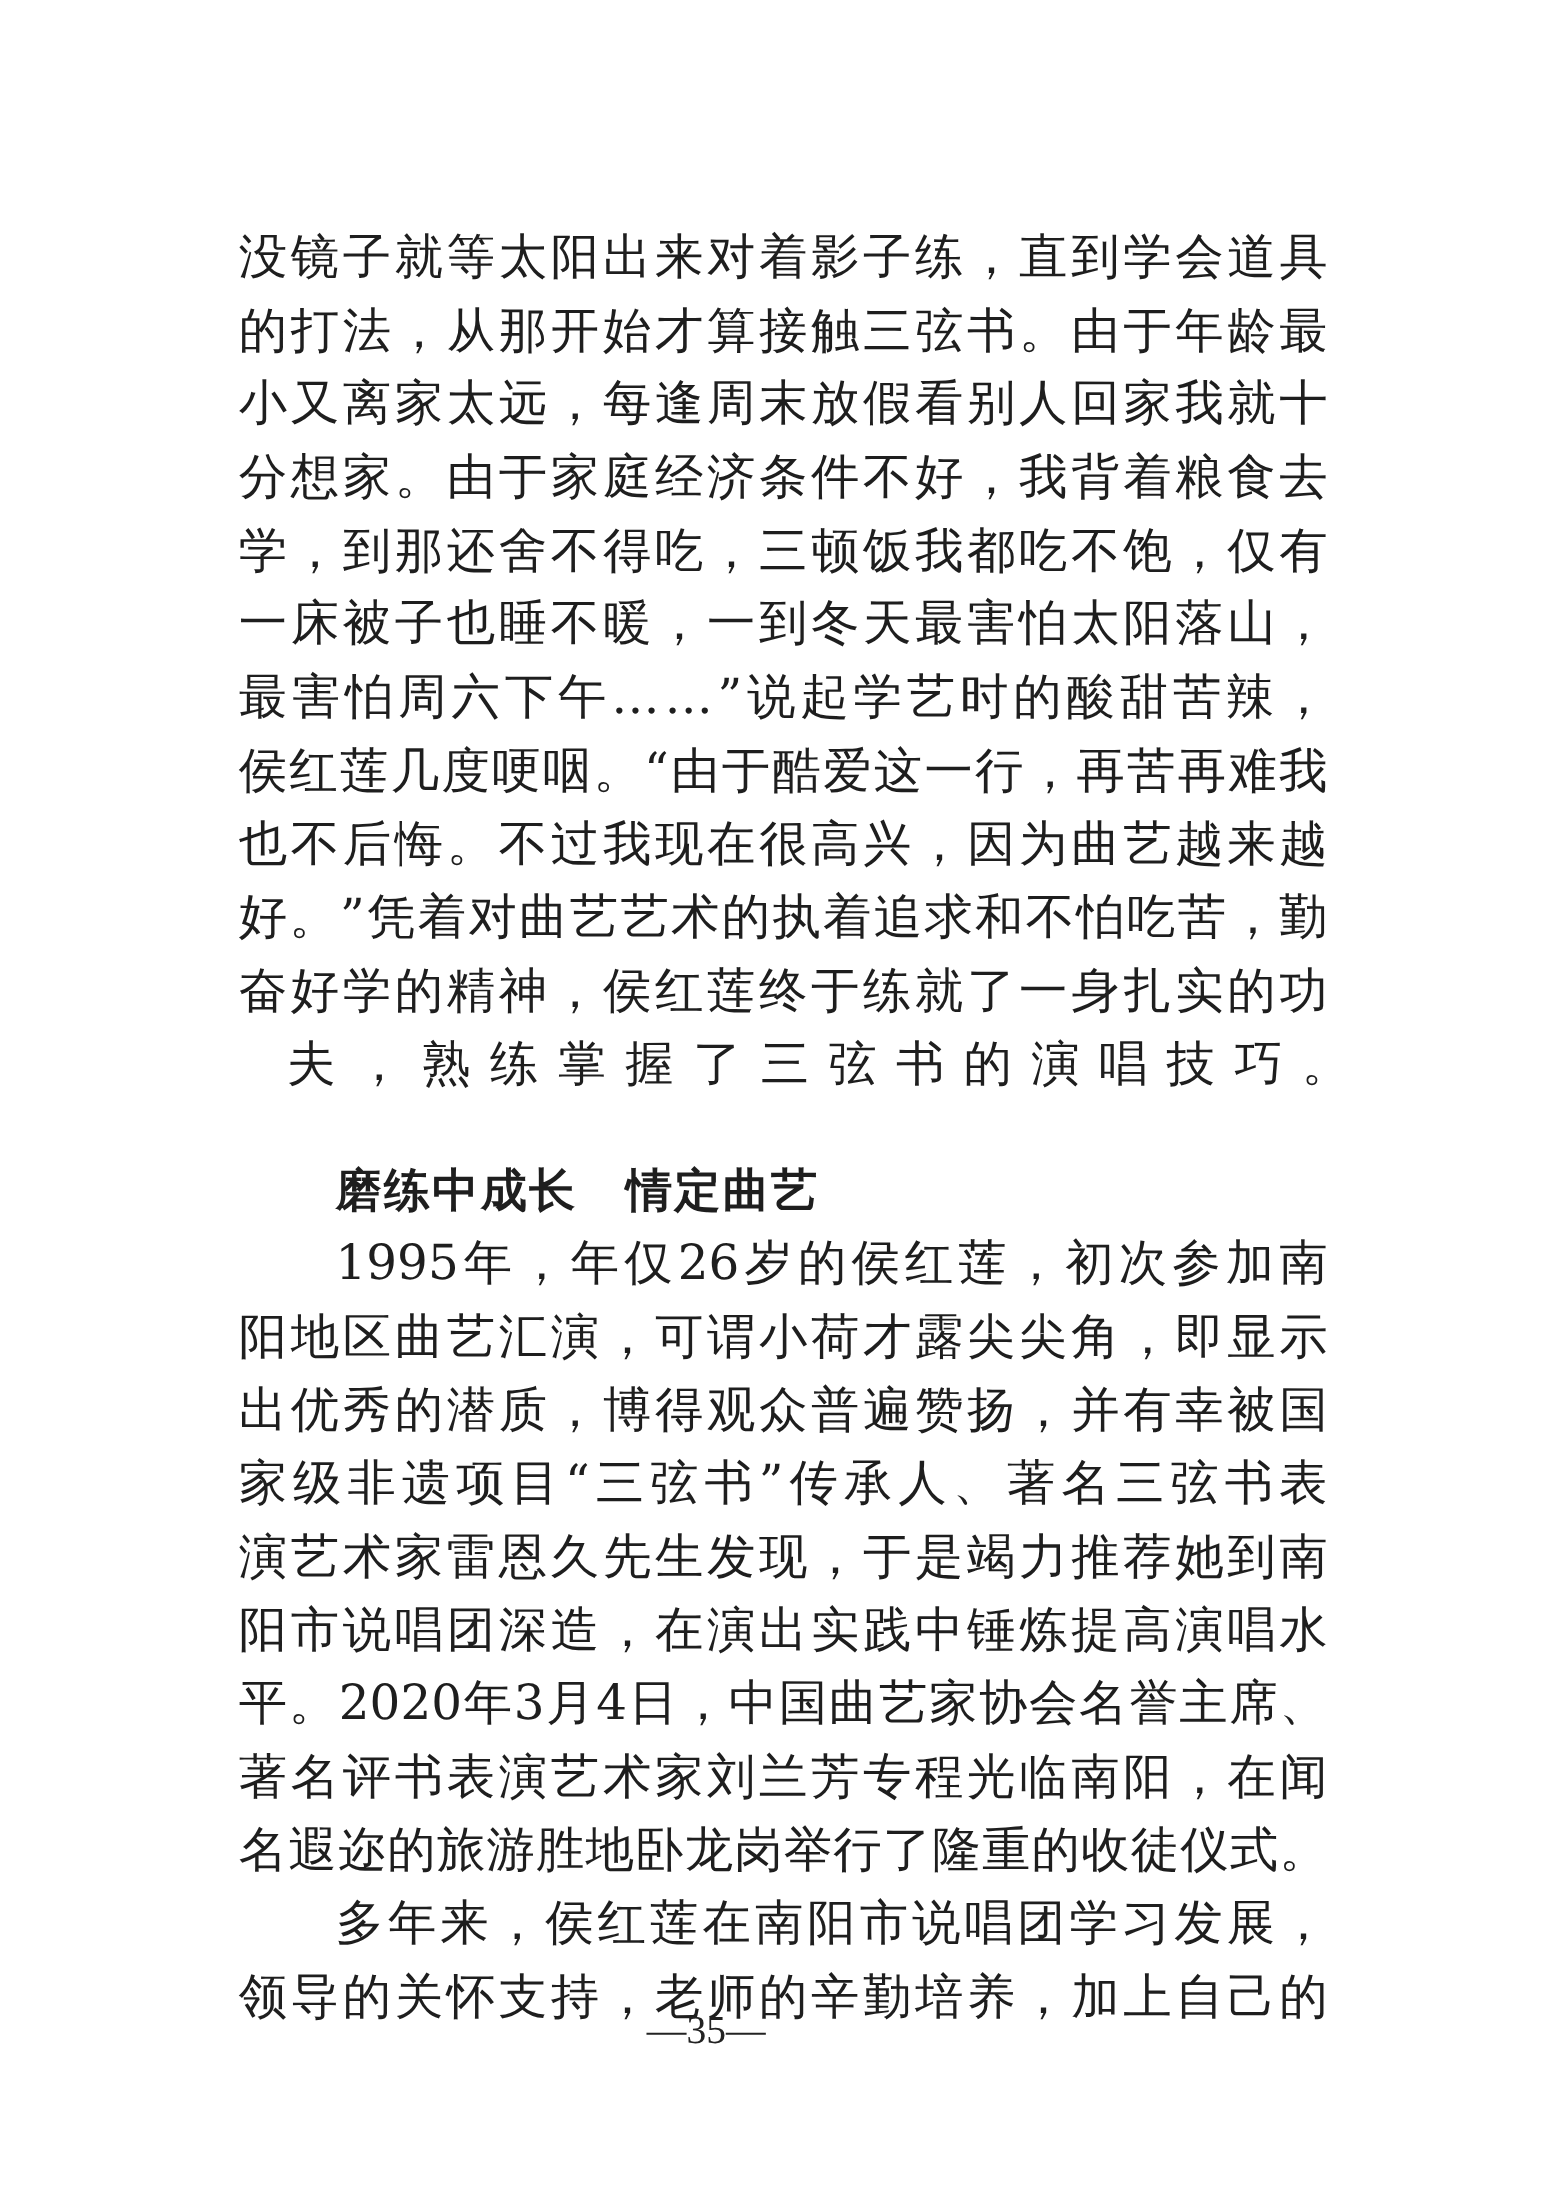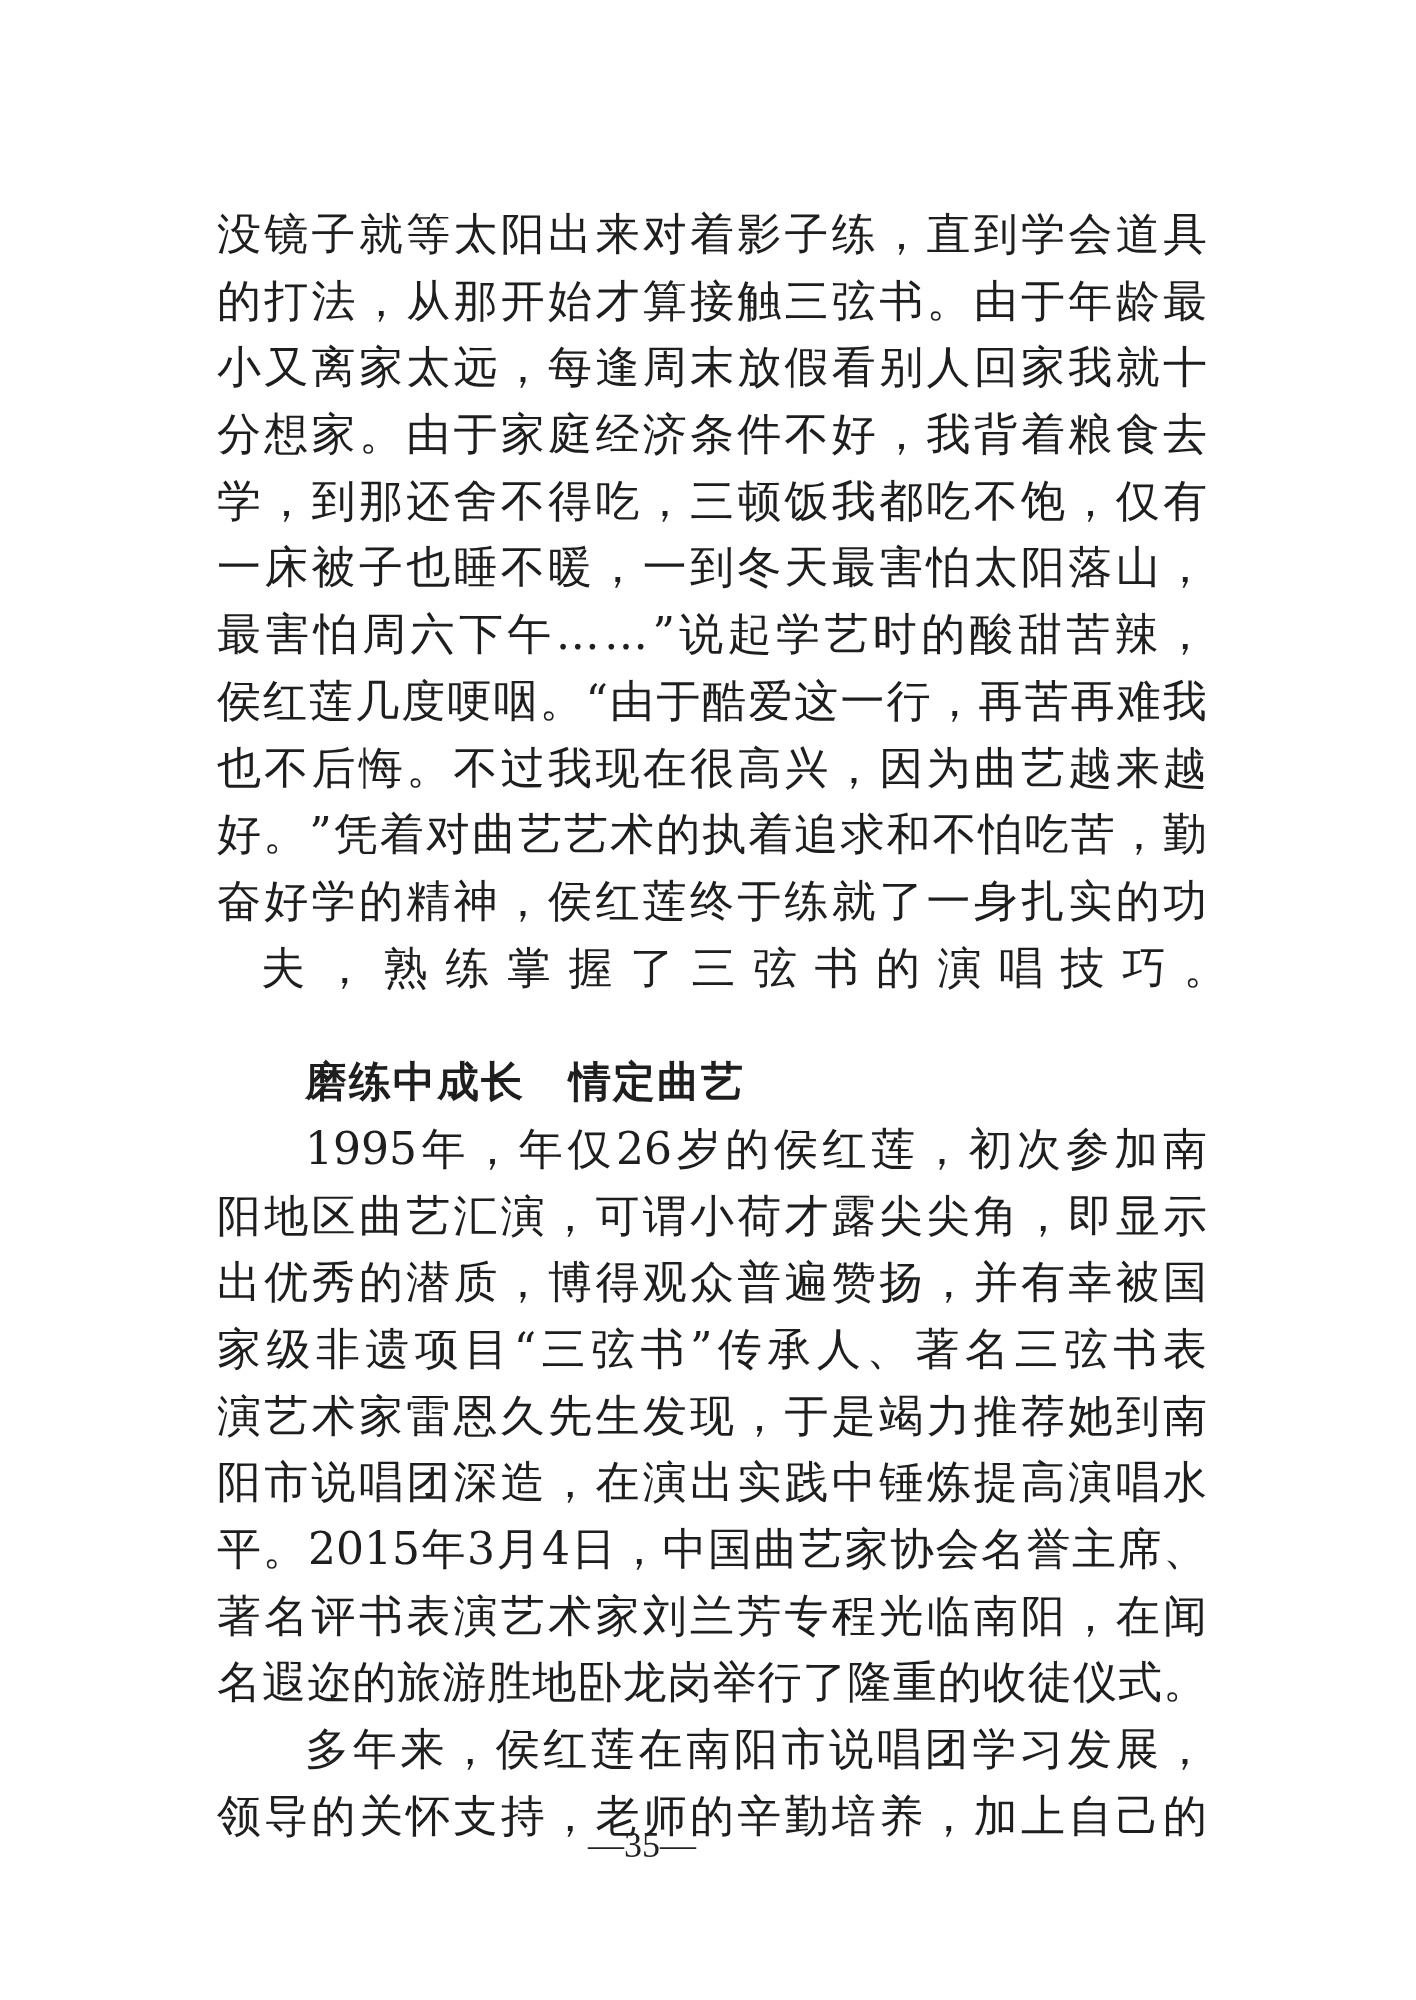--- a/index.html
+++ b/index.html
@@ -420,21 +420,21 @@
         <span class="c">炼</span>
         <span class="c">提</span>
         <span class="c">高</span>
         <span class="c">演</span>
         <span class="c">唱</span>
         <span class="c">水</span>
       </div>
     <div class="line">
         <span class="c">平</span>
         <span class="c">。</span>
-        <span class="c">2015</span>
+        <span class="c">2020</span>
         <span class="c">年</span>
         <span class="c">3</span>
         <span class="c">月</span>
         <span class="c">4</span>
         <span class="c">日</span>
         <span class="c">，</span>
         <span class="c">中</span>
         <span class="c">国</span>
         <span class="c">曲</span>
         <span class="c">艺</span>

